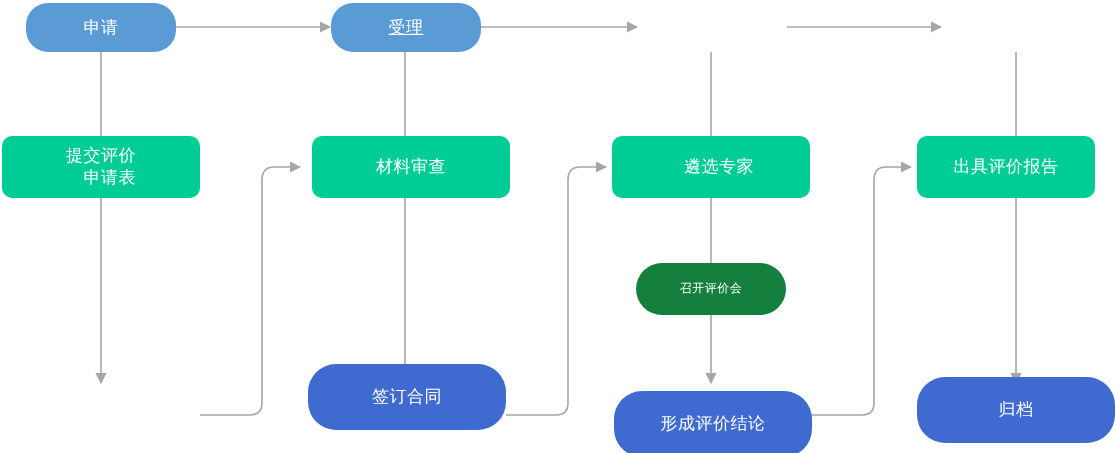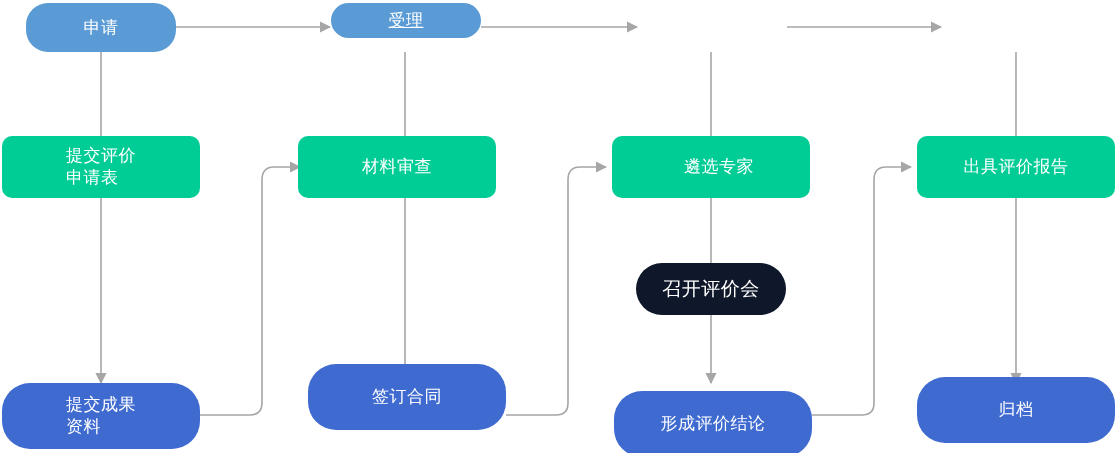--- a/index.html
+++ b/index.html
@@ -23,21 +23,21 @@
     top: 0;
     width: 1116px;
     height: 453px;
     pointer-events: none;
   }
   .node {
     position: absolute;
     display: flex;
     align-items: center;
     justify-content: center;
-    text-align: left;
+    text-align: right;
     color: #ffffff;
     box-sizing: border-box;
     line-height: 1.28;
     white-space: pre-line;
     letter-spacing: 0.5px;
     z-index: 2;
   }
   .node.stage {
     background: #5b9bd5;
     border-radius: 22px;
@@ -47,23 +47,23 @@
     background: #00cc96;
     border-radius: 10px;
     font-size: 17px;
   }
   .node.output {
     background: #3f6ad0;
     border-radius: 28px;
     font-size: 17px;
   }
   .node.meeting {
-    background: #0f172a;
+    background: #15803d;
     border-radius: 26px;
-    font-size: 19px;
+    font-size: 12px;
   }
 </style>
 </head>
 <body>
 
 <div id="canvas">
 
   <svg id="edge-layer" viewBox="0 0 1116 453" width="1116" height="453" xmlns="http://www.w3.org/2000/svg">
     <defs>
       <marker id="arrow" viewBox="0 0 10 10" refX="9" refY="5" markerWidth="7" markerHeight="7" orient="auto-start-reverse">
@@ -89,46 +89,42 @@
 
       <path d="M 200 415 L 250 415 Q 262 415 262 403 L 262 180 Q 262 167 274 167 L 300 167" marker-end="url(#arrow)"></path>
       <path d="M 506 415 L 556 415 Q 568 415 568 403 L 568 180 Q 568 167 580 167 L 606 167" marker-end="url(#arrow)"></path>
       <path d="M 812 415 L 862 415 Q 874 415 874 403 L 874 180 Q 874 167 886 167 L 911 167" marker-end="url(#arrow)"></path>
     </g>
   </svg>
 
   <div class="node stage" style="left:26px; top:3px; width:150px; height:49px;">
     <span>申请</span>
   </div>
-  <div class="node stage" style="left:331px; top:3px; width:150px; height:35px;text-decoration:underline;">
+  <div class="node stage" style="left:331px; top:3px; width:150px; height:49px;text-decoration:underline;">
     <span>受理</span>
   </div>
 
   <div class="node task" style="left:2px; top:136px; width:198px; height:62px;">
     <span>提交评价
 申请表</span>
   </div>
-  <div class="node task" style="left:298px; top:136px; width:198px; height:62px;">
+  <div class="node task" style="left:312px; top:136px; width:198px; height:62px;">
     <span>材料审查</span>
   </div>
   <div class="node task" style="left:612px; top:136px; width:198px; height:62px;padding-left:16px;">
     <span>遴选专家</span>
   </div>
-  <div class="node task" style="left:917px; top:136px; width:198px; height:62px;">
+  <div class="node task" style="left:917px; top:136px; width:178px; height:62px;">
     <span>出具评价报告</span>
   </div>
 
   <div class="node meeting" style="left:636px; top:263px; width:150px; height:52px;">
     <span>召开评价会</span>
   </div>
 
-  <div class="node output" style="left:2px; top:383px; width:198px; height:66px;">
-    <span>提交成果
-资料</span>
-  </div>
   <div class="node output" style="left:308px; top:364px; width:198px; height:66px;">
     <span>签订合同</span>
   </div>
   <div class="node output" style="left:614px; top:383px; width:198px; height:66px;margin-top:8px;">
     <span>形成评价结论</span>
   </div>
   <div class="node output" style="left:917px; top:377px; width:198px; height:66px;">
     <span>归档</span>
   </div>
 

